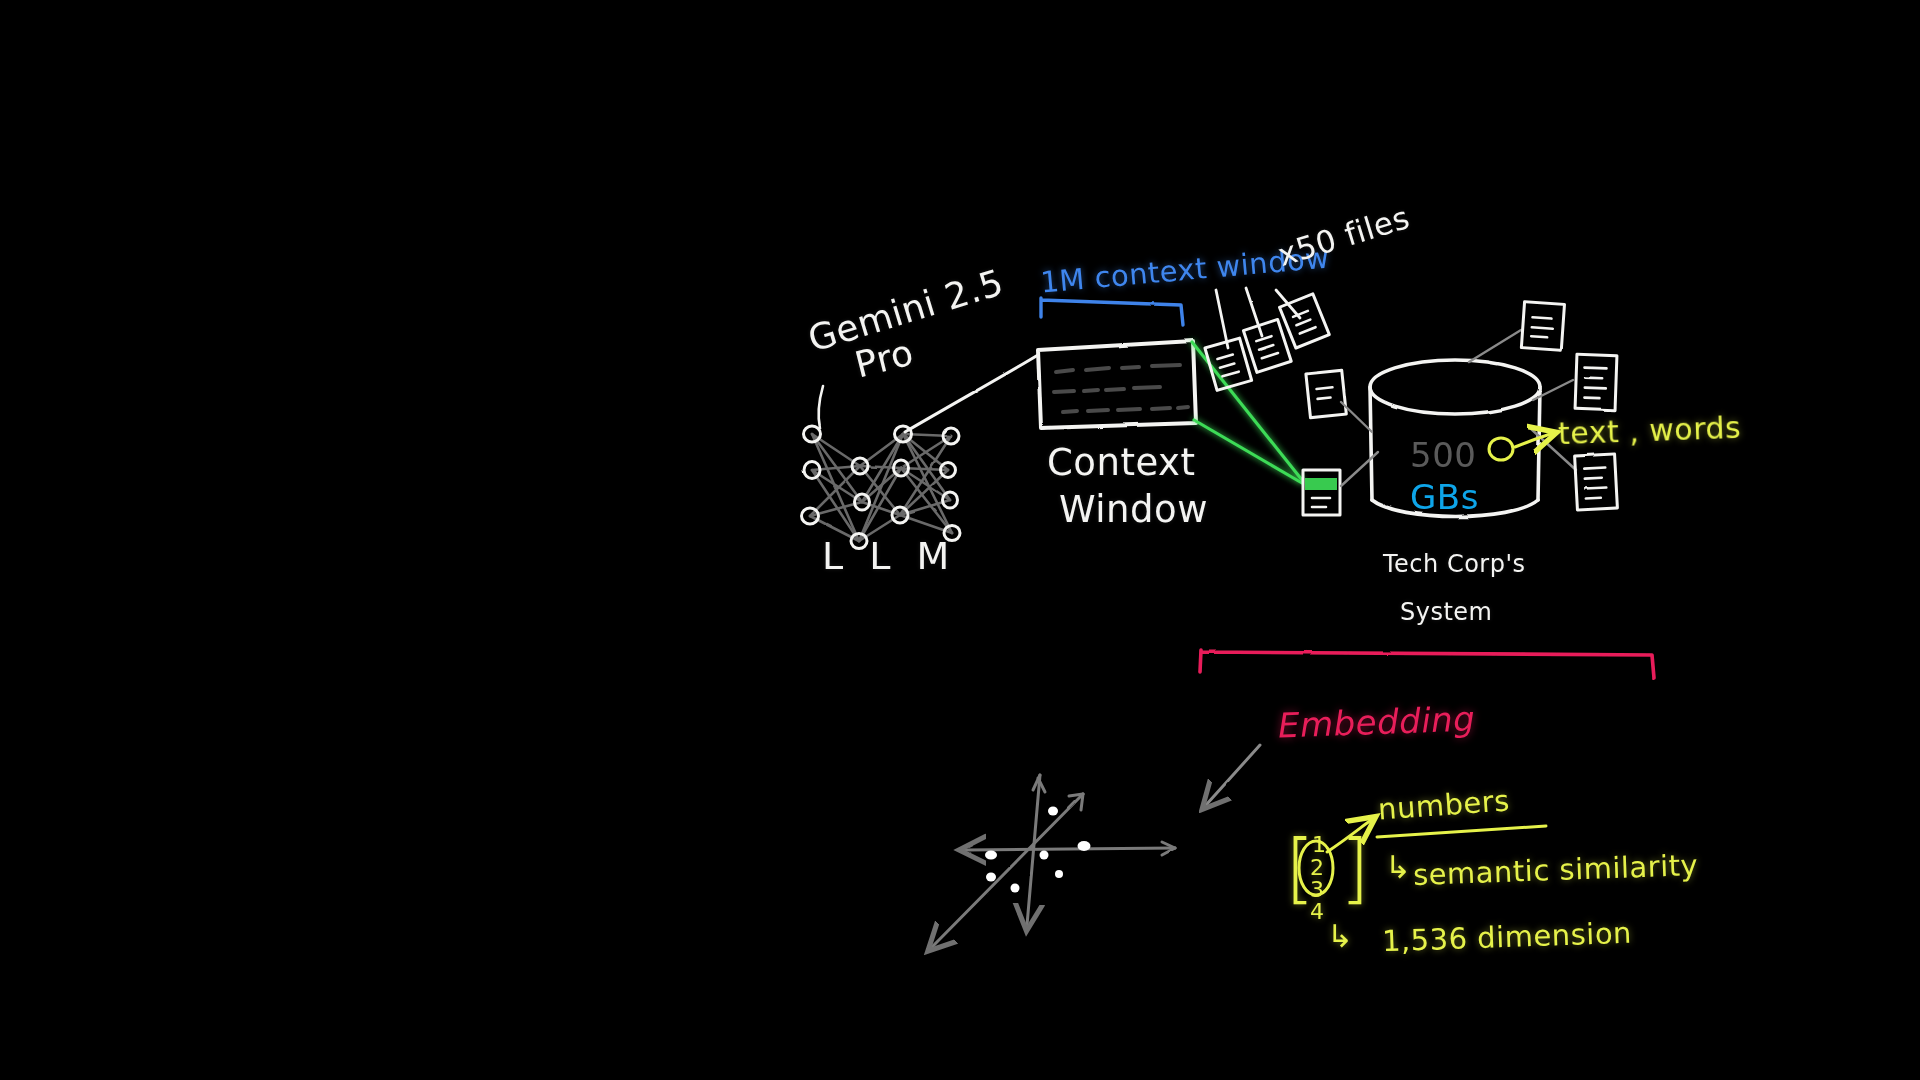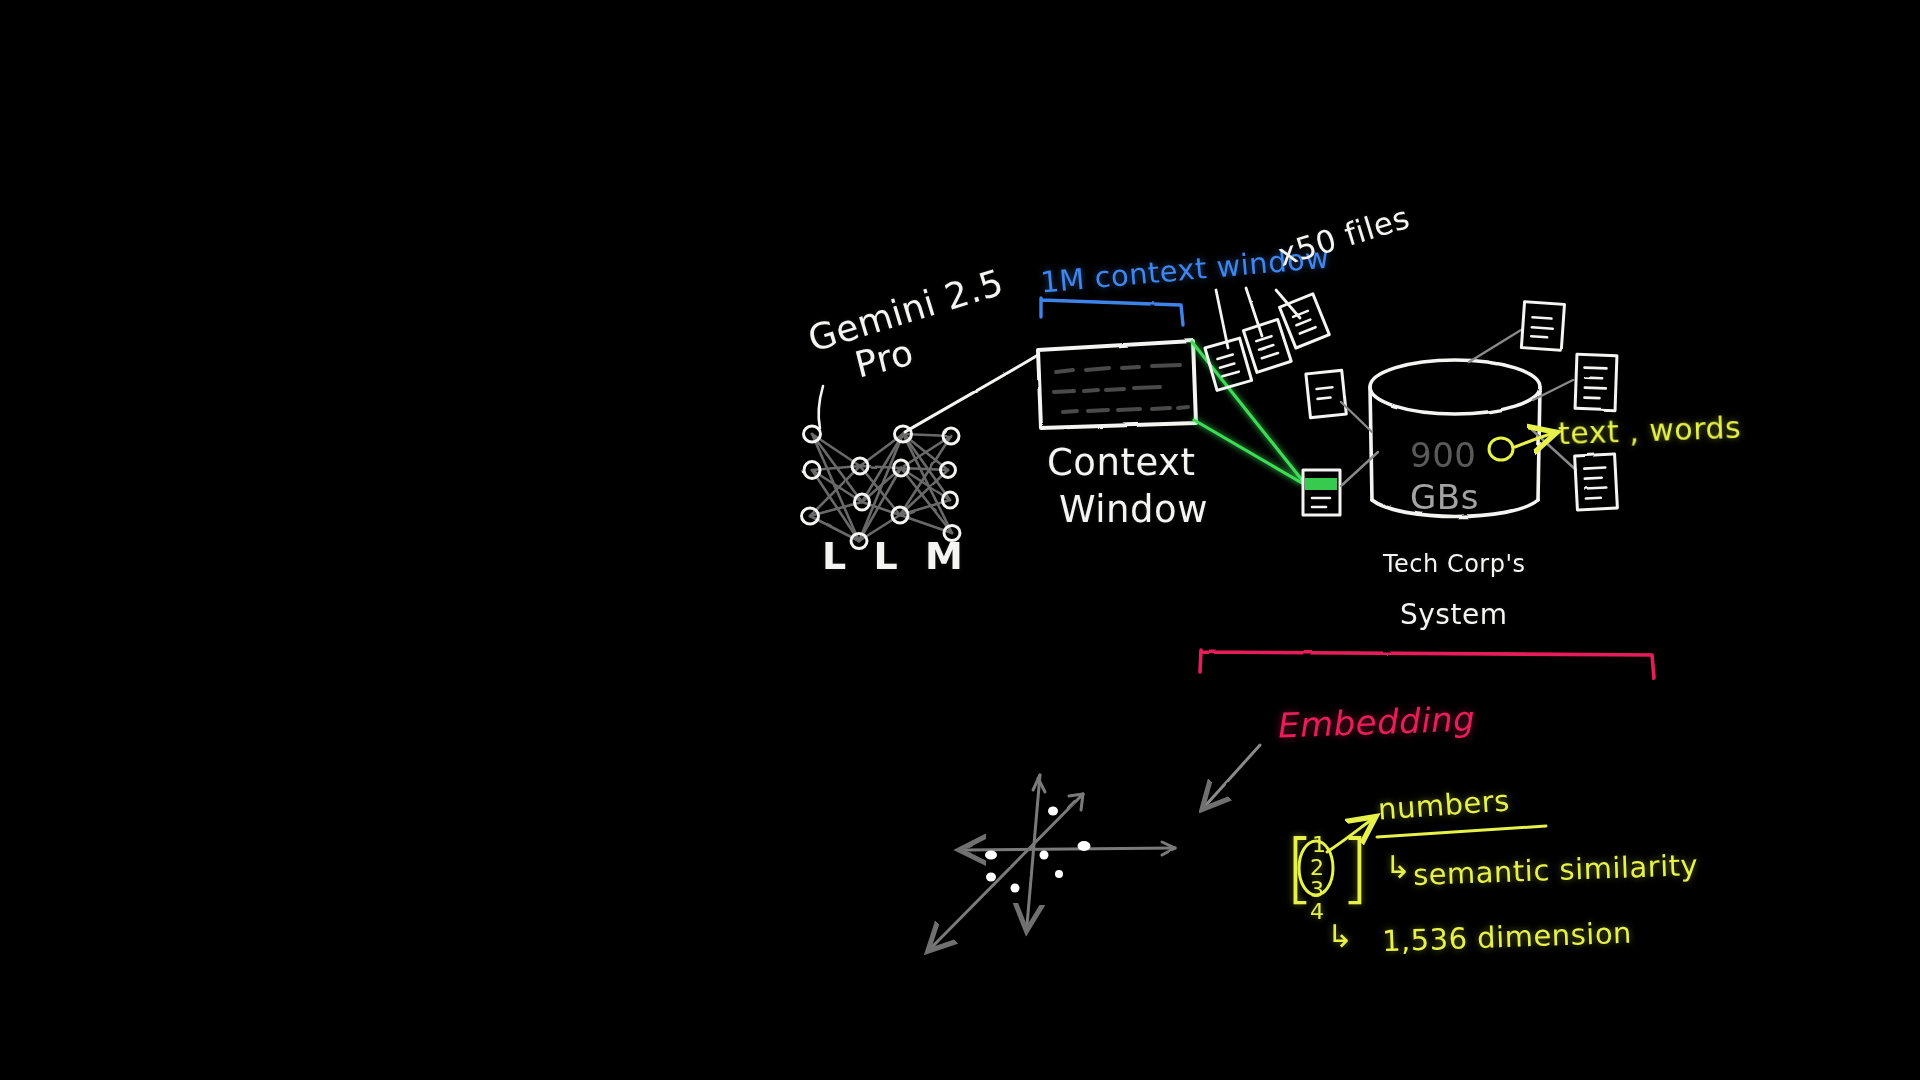--- a/index.html
+++ b/index.html
@@ -277,34 +277,34 @@
       <ellipse cx="1316" cy="868" rx="17" ry="27" fill="none" stroke="#e6f24a" stroke-width="3"></ellipse>
       <path d="M1327,852 C1348,838 1360,828 1371,820" fill="none" stroke="#e6f24a" stroke-width="3" stroke-linecap="round" marker-end="url(#arrowYellow)"></path>
 
       <path d="M1377,837 L1546,826" fill="none" stroke="#e6f24a" stroke-width="3" stroke-linecap="round"></path>
     </g>
   </svg>
 
   <div class="hand-label marker ink-white" style="left:805px; top:292px; font-size:36px; transform:rotate(-17deg);">Gemini 2.5</div>
   <div class="hand-label marker ink-white" style="left:855px; top:340px; font-size:36px; transform:rotate(-14deg);">Pro</div>
 
-  <div class="hand-label marker ink-white" style="left:822px; top:537px; font-size:38px; letter-spacing:7px;font-weight:bold;">L L M</div>
+  <div class="hand-label marker ink-white" style="left:822px; top:537px; font-size:38px; letter-spacing:7px;">L L M</div>
 
   <div class="hand-label marker ink-blue" style="left:1040px; top:255px; font-size:29px; transform:rotate(-5deg);">1M context window</div>
 
   <div class="hand-label marker ink-white" style="left:1276px; top:220px; font-size:31px; transform:rotate(-17deg);">x50 files</div>
 
   <div class="hand-label marker ink-white" style="left:1047px; top:444px; font-size:37px;">Context</div>
   <div class="hand-label marker ink-white" style="left:1047px; top:491px; font-size:37px;margin-left:12px;">Window</div>
 
-  <div class="hand-label marker ink-gray" style="left:1410px; top:438px; font-size:34px; color:#5a5a5a;">900</div>
-  <div class="hand-label marker ink-gray" style="left:1410px; top:480px; font-size:34px; color:#a3a3a3;">GBs</div>
+  <div class="hand-label marker ink-gray" style="left:1410px; top:438px; font-size:34px; color:#5a5a5a;">500</div>
+  <div class="hand-label marker ink-gray" style="left:1410px; top:480px; font-size:34px; color:#0ea5e9;">GBs</div>
 
   <div class="hand-label marker ink-white" style="left:1383px; top:552px; font-size:24px;">Tech Corp's</div>
-  <div class="hand-label marker ink-white" style="left:1400px; top:600px; font-size:28px;">System</div>
+  <div class="hand-label marker ink-white" style="left:1400px; top:600px; font-size:24px;">System</div>
 
   <div class="hand-label marker ink-yellow" style="left:1558px; top:415px; font-size:30px; transform:rotate(-2deg);">text , words</div>
 
   <div class="hand-label marker ink-pink" style="left:1278px; top:705px; font-size:34px; font-style:italic; transform:rotate(-2deg);">Embedding</div>
 
   <div class="hand-label marker ink-yellow" style="left:1285px; top:828px; font-size:76px; font-weight:300;">[</div>
   <div class="hand-label marker ink-yellow" style="left:1340px; top:828px; font-size:76px; font-weight:300;">]</div>
   <div class="hand-label marker ink-yellow" style="left:1312px; top:833px; font-size:22px;">1</div>
   <div class="hand-label marker ink-yellow" style="left:1310px; top:856px; font-size:22px;">2</div>
   <div class="hand-label marker ink-yellow" style="left:1310px; top:878px; font-size:22px;">3</div>

